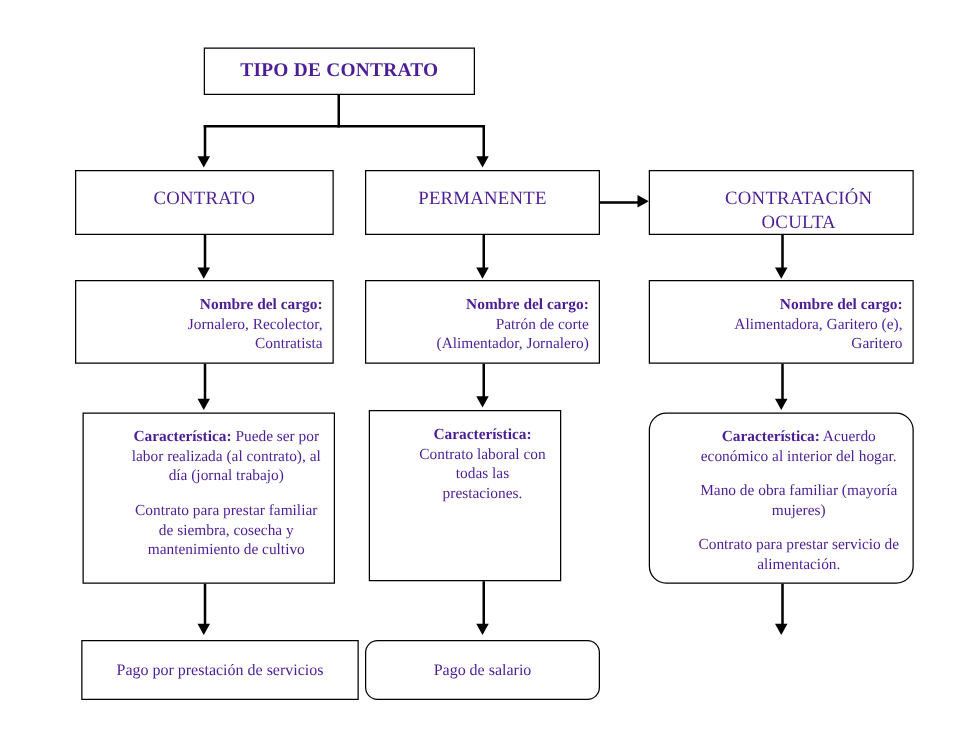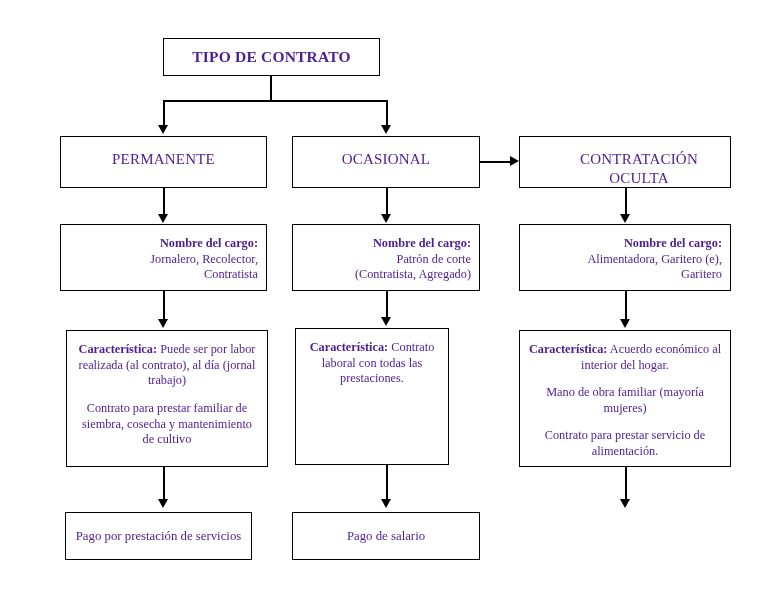--- a/index.html
+++ b/index.html
@@ -50,20 +50,21 @@
     letter-spacing: 0.2px;
   }
   .level2 .inner { padding-top: 13px; }
   .cargo {
     font-size: 12.3px;
     text-align: right;
   }
   .cargo .inner { padding-top: 11px; }
   .carac {
     font-size: 12.3px;
+    padding-left: 28px;
   }
   .carac .inner { padding-top: 11px; }
   .pago {
     font-size: 12.8px;
     display: flex;
     align-items: center;
     justify-content: center;
   }
 
   
@@ -107,25 +108,25 @@
 
   <div class="hline" style="left:163px; top:100px; width:224px;"></div>
 
   <div class="vline" style="left:163px; top:100px; height:27px;"></div>
   <div class="arrow-down" style="left:158px; top:125px;"></div>
 
   <div class="vline" style="left:386px; top:100px; height:27px;"></div>
   <div class="arrow-down" style="left:381px; top:125px;"></div>
 
   <div class="node level2" style="left:60px; top:136px; width:207px; height:52px;">
+    <div class="inner">CONTRATO</div>
+  </div>
+
+  <div class="node level2" style="left:292px; top:136px; width:188px; height:52px;">
     <div class="inner">PERMANENTE</div>
-  </div>
-
-  <div class="node level2" style="left:292px; top:136px; width:188px; height:52px;">
-    <div class="inner">OCASIONAL</div>
   </div>
 
   <div class="node level2" style="left:519px; top:136px; width:212px; height:52px;padding-left:28px;">
     <div class="inner">
       <p>CONTRATACIÓN</p>
       <p style="margin-top:0">OCULTA</p>
     </div>
   </div>
 
   <div class="hline" style="left:480px; top:161px; width:32px;"></div>
@@ -145,21 +146,21 @@
       <p class="b">Nombre del cargo:</p>
       <p style="margin-top:0">Jornalero, Recolector,</p>
       <p style="margin-top:0">Contratista</p>
     </div>
   </div>
 
   <div class="node cargo" style="left:292px; top:224px; width:188px; height:67px;">
     <div class="inner">
       <p class="b">Nombre del cargo:</p>
       <p style="margin-top:0">Patrón de corte</p>
-      <p style="margin-top:0">(Contratista, Agregado)</p>
+      <p style="margin-top:0">(Alimentador, Jornalero)</p>
     </div>
   </div>
 
   <div class="node cargo" style="left:519px; top:224px; width:212px; height:67px;">
     <div class="inner">
       <p class="b">Nombre del cargo:</p>
       <p style="margin-top:0">Alimentadora, Garitero (e),</p>
       <p style="margin-top:0">Garitero</p>
     </div>
   </div>
@@ -179,39 +180,39 @@
       <p>Contrato para prestar familiar de siembra, cosecha y mantenimiento de cultivo</p>
     </div>
   </div>
 
   <div class="node carac" style="left:295px; top:328px; width:154px; height:137px;">
     <div class="inner">
       <p><span class="b">Característica:</span><span> Contrato laboral con todas las prestaciones.</span></p>
     </div>
   </div>
 
-  <div class="node carac" style="left:519px; top:330px; width:212px; height:137px;">
+  <div class="node carac" style="left:519px; top:330px; width:212px; height:137px;border-radius:14px;">
     <div class="inner">
       <p><span class="b">Característica:</span><span> Acuerdo económico al interior del hogar.</span></p>
       <p>Mano de obra familiar (mayoría mujeres)</p>
       <p>Contrato para prestar servicio de alimentación.</p>
     </div>
   </div>
 
   <div class="vline" style="left:163px; top:467px; height:34px;"></div>
   <div class="arrow-down" style="left:158px; top:499px;"></div>
 
   <div class="vline" style="left:386px; top:465px; height:36px;"></div>
   <div class="arrow-down" style="left:381px; top:499px;"></div>
 
   <div class="vline" style="left:625px; top:467px; height:34px;"></div>
   <div class="arrow-down" style="left:620px; top:499px;"></div>
 
-  <div class="node pago" style="left:65px; top:512px; width:187px; height:48px;">
+  <div class="node pago" style="left:65px; top:512px; width:222px; height:48px;">
     <div class="inner">Pago por prestación de servicios</div>
   </div>
 
-  <div class="node pago" style="left:292px; top:512px; width:188px; height:48px;">
+  <div class="node pago" style="left:292px; top:512px; width:188px; height:48px;border-radius:10px;">
     <div class="inner">Pago de salario</div>
   </div>
 
 
 </div>
 
 </body></html>

